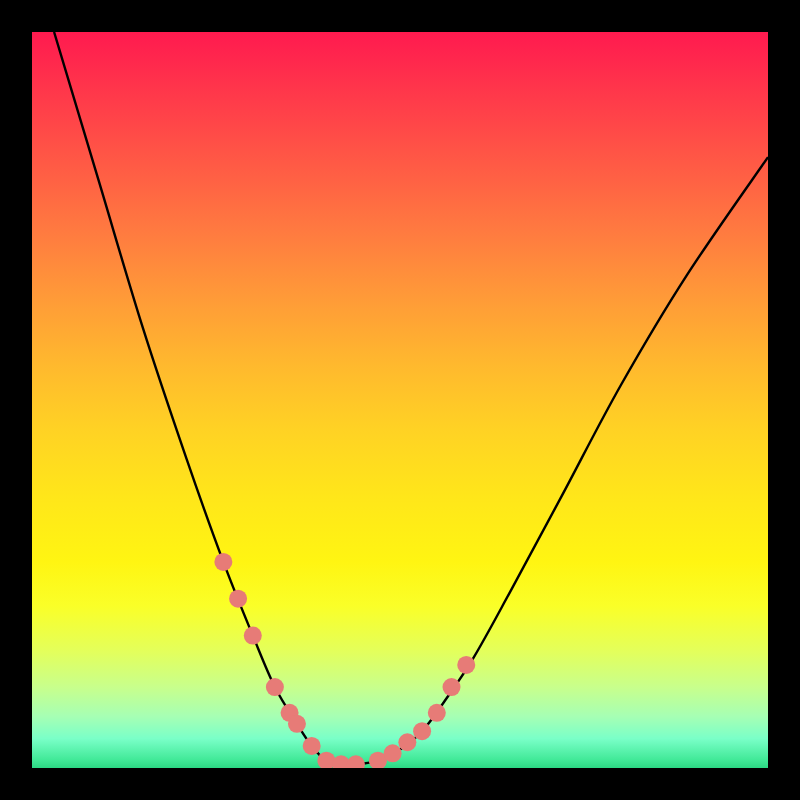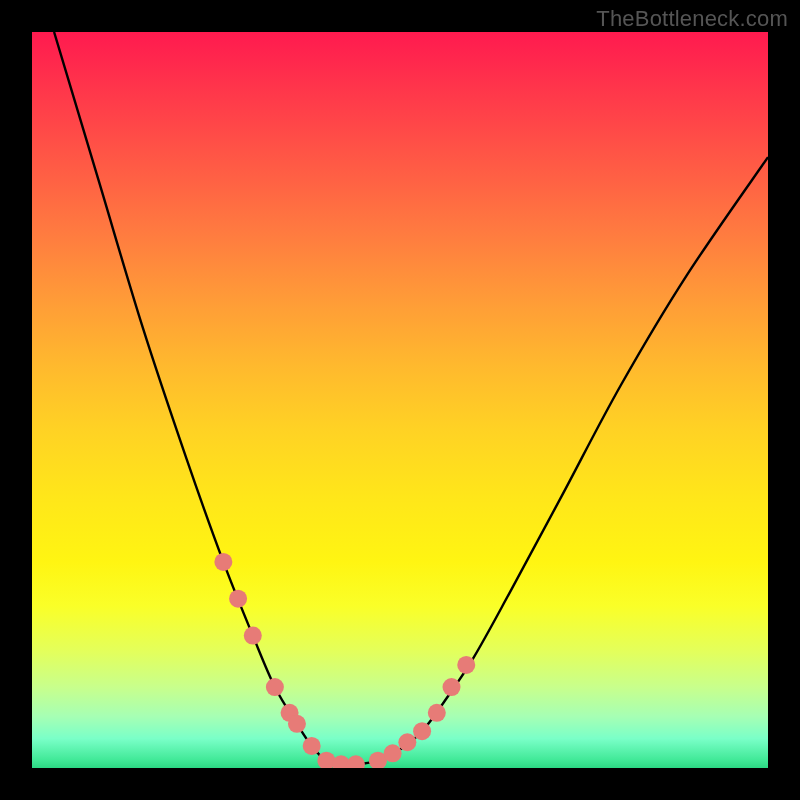--- a/index.html
+++ b/index.html
@@ -58,21 +58,20 @@
     position: absolute;
     top: 0;
     left: 0;
   }
 </style>
 </head>
 <body>
 
 <div class="frame">
 
-  <div class="watermark">TheBottleneck.com</div>
 
   <div class="plot-area">
     <svg class="curve" width="736" height="736" viewBox="0 0 736 736">
       <g>
         <path id="curve-path" fill="none" stroke="#000" stroke-width="2.4" d="M 22.08 0 C 29.439999999999998 24.53333333333332, 51.519999999999996 98.13333333333327, 66.24 147.19999999999993 C 80.96 196.2666666666666, 95.67999999999999 247.7866666666667, 110.39999999999999 294.40000000000003 C 125.11999999999999 341.0133333333334, 141.06666666666666 387.62666666666667, 154.56 426.88 C 168.05333333333334 466.1333333333333, 180.32000000000002 500.47999999999996, 191.36 529.92 C 202.4 559.3599999999999, 212.2133333333333 582.6666666666666, 220.79999999999998 603.52 C 229.38666666666666 624.3733333333333, 235.52000000000004 640.3199999999999, 242.88000000000002 655.04 C 250.24 669.76, 258.82666666666665 682.0266666666666, 264.96 691.84 C 271.0933333333333 701.6533333333334, 274.7733333333333 707.7866666666666, 279.68 713.92 C 284.5866666666667 720.0533333333333, 289.49333333333334 725.5733333333333, 294.40000000000003 728.64 C 299.30666666666673 731.7066666666667, 304.21333333333337 731.7066666666667, 309.12 732.32 C 314.02666666666664 732.9333333333334, 317.70666666666665 732.9333333333334, 323.84 732.32 C 329.9733333333333 731.7066666666667, 338.55999999999995 731.0933333333334, 345.91999999999996 728.64 C 353.28 726.1866666666666, 360.64 722.5066666666667, 368 717.6 C 375.36 712.6933333333334, 382.72 707.1733333333334, 390.08000000000004 699.2 C 397.44000000000005 691.2266666666667, 403.5733333333334 682.0266666666666, 412.16 669.76 C 420.74666666666667 657.4933333333333, 430.55999999999995 644, 441.59999999999997 625.6 C 452.64 607.2, 463.68000000000006 586.3466666666667, 478.40000000000003 559.36 C 493.12 532.3733333333333, 511.52 498.0266666666667, 529.92 463.68 C 548.3199999999999 429.3333333333333, 567.9466666666667 390.08, 588.8000000000001 353.28 C 609.6533333333334 316.47999999999996, 630.5066666666667 280.90666666666664, 655.04 242.88 C 679.5733333333333 204.85333333333332, 722.5066666666667 144.74666666666667, 736 125.12"></path>
       </g>
       <g id="dots-group">
           <circle cx="191.36" cy="529.92" r="9" fill="#e77b77" stroke="#c05a56" stroke-width="0"></circle>
           <circle cx="206.08" cy="566.72" r="9" fill="#e77b77" stroke="#c05a56" stroke-width="0"></circle>
           <circle cx="220.79999999999998" cy="603.52" r="9" fill="#e77b77" stroke="#c05a56" stroke-width="0"></circle>

